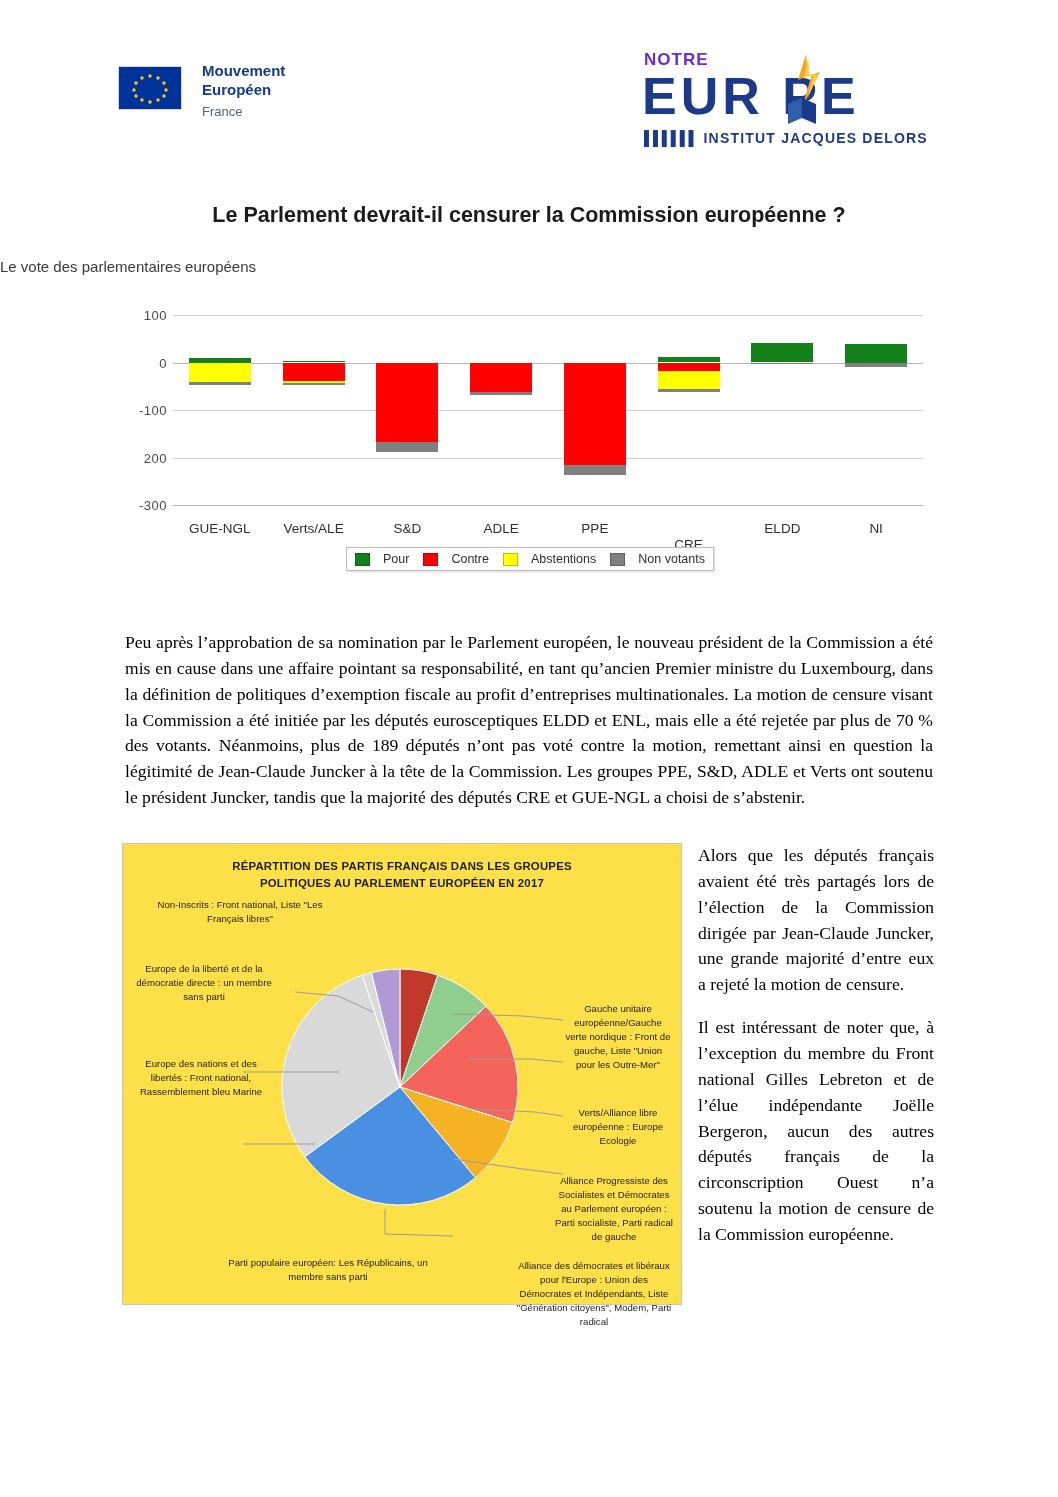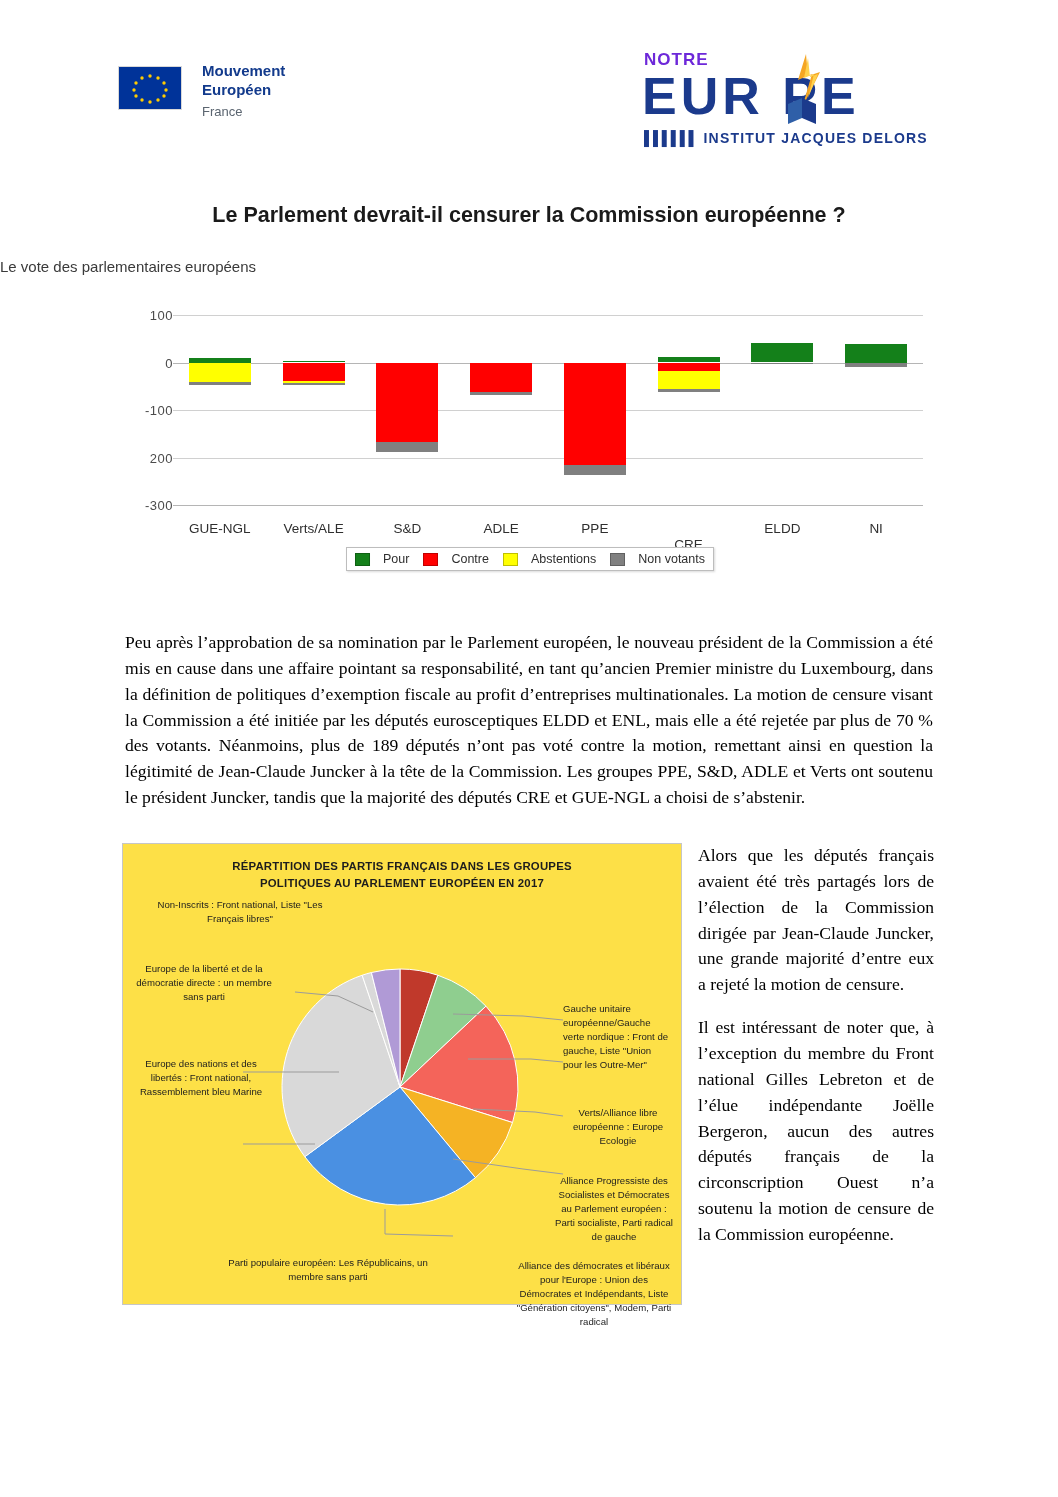--- a/index.html
+++ b/index.html
@@ -43,21 +43,21 @@
     font-family:"Liberation Sans", sans-serif;font-size:15px;color:#3a3a3a;
   }
 
   
   .chart{
     position:absolute;left:125px;top:305px;width:810px;height:270px;
     font-family:"Liberation Sans", sans-serif;
   }
   .chart .plot{position:absolute;left:48px;top:10px;width:750px;height:190px;}
   .chart .yaxis-label{
-    position:absolute;right:100%;margin-right:0;transform:translateY(-50%);
+    position:absolute;right:100%;margin-right:6px;transform:translateY(-50%);
     font-size:13px;color:#4b4b4b;letter-spacing:.5px;white-space:nowrap;
   }
   .gridline{position:absolute;left:0;width:100%;height:1px;background:#d0d0d0;}
   .axis-zero{position:absolute;left:0;width:100%;height:1px;background:#b5b5b5;}
   .bar-col{position:absolute;bottom:0;top:0;}
   .seg{position:absolute;left:0;width:100%;}
   .xlabels{position:absolute;left:48px;top:208px;width:750px;height:30px;}
   .xlab{position:absolute;text-align:center;font-size:13.5px;color:#2f2f2f;transform:translateX(-50%);}
   .xaxis-line{position:absolute;left:48px;top:200px;width:750px;height:1px;background:#b5b5b5;}
   .legend{
@@ -254,21 +254,21 @@
       <path d="M345 215 L408 215 L440 218"></path>
       <path d="M350 265 L412 268 L440 272"></path>
       <path d="M330 315 L400 325 L440 330"></path>
       <path d="M262 365 L262 390 L330 392"></path>
       <path d="M192 300 L150 300 L120 300"></path>
       <path d="M216 228 L165 228 L120 228"></path>
       <path d="M250 168 L215 152 L172 148"></path>
     </g>
   </svg>
 
-  <div class="pie-label" style="left:440px;top:158px;width:110px;">Gauche unitaire européenne/Gauche verte nordique : Front de gauche, Liste "Union pour les Outre-Mer"</div>
+  <div class="pie-label" style="left:440px;top:158px;width:110px;text-align:center;">Gauche unitaire européenne/Gauche verte nordique : Front de gauche, Liste "Union pour les Outre-Mer"</div>
   <div class="pie-label" style="left:440px;top:262px;width:110px;text-align:center;">Verts/Alliance libre européenne : Europe Ecologie</div>
   <div class="pie-label" style="left:430px;top:330px;width:122px;text-align:center;">Alliance Progressiste des Socialistes et Démocrates au Parlement européen : Parti socialiste, Parti radical de gauche</div>
   <div class="pie-label" style="left:392px;top:415px;width:158px;text-align:center;">Alliance des démocrates et libéraux pour l'Europe : Union des Démocrates et Indépendants, Liste "Génération citoyens", Modem, Parti radical</div>
   <div class="pie-label" style="left:100px;top:412px;width:210px;text-align:center;">Parti populaire européen: Les Républicains, un membre sans parti</div>
   <div class="pie-label" style="left:8px;top:213px;width:140px;text-align:center;">Europe des nations et des libertés : Front national, Rassemblement bleu Marine</div>
   <div class="pie-label" style="left:8px;top:118px;width:146px;text-align:center;">Europe de la liberté et de la démocratie directe : un membre sans parti</div>
   <div class="pie-label" style="left:22px;top:54px;width:190px;text-align:center;">Non-Inscrits : Front national, Liste "Les Français libres"</div>
 </div>
 
 <div class="rcol">

